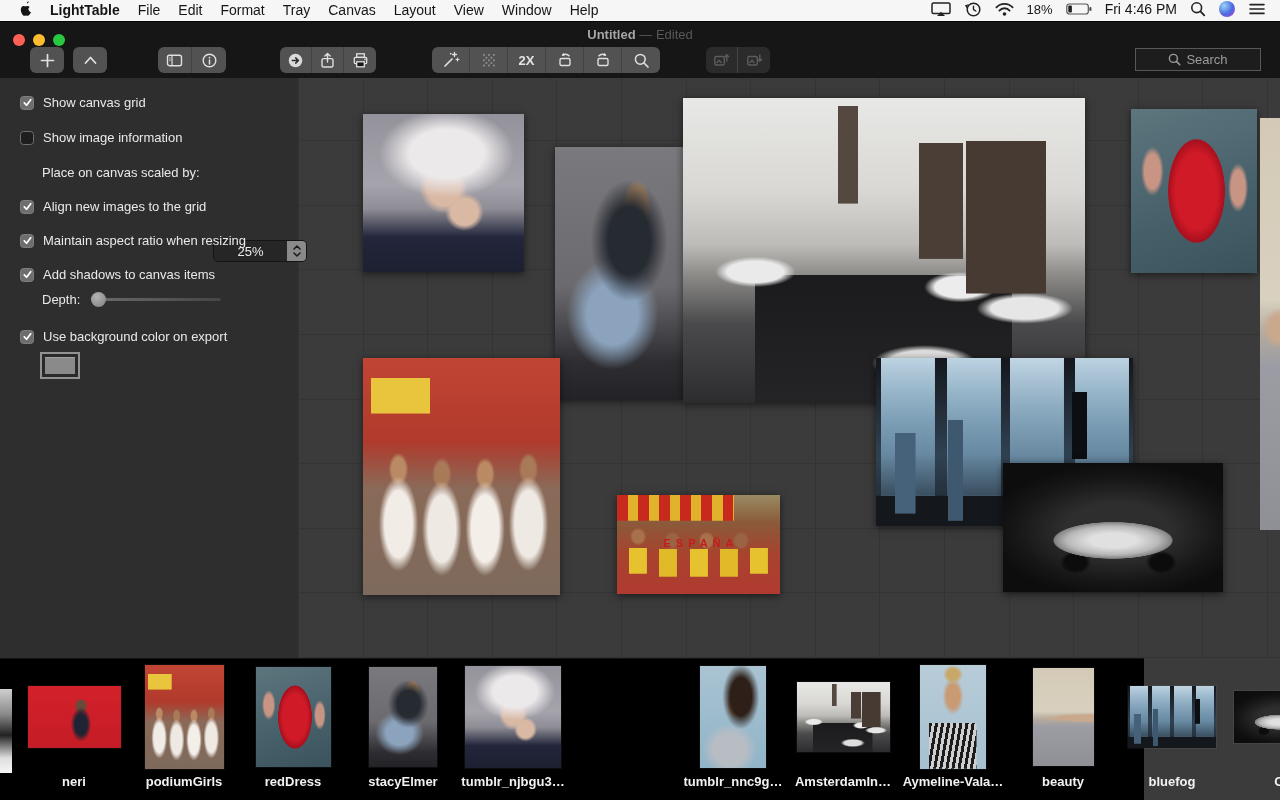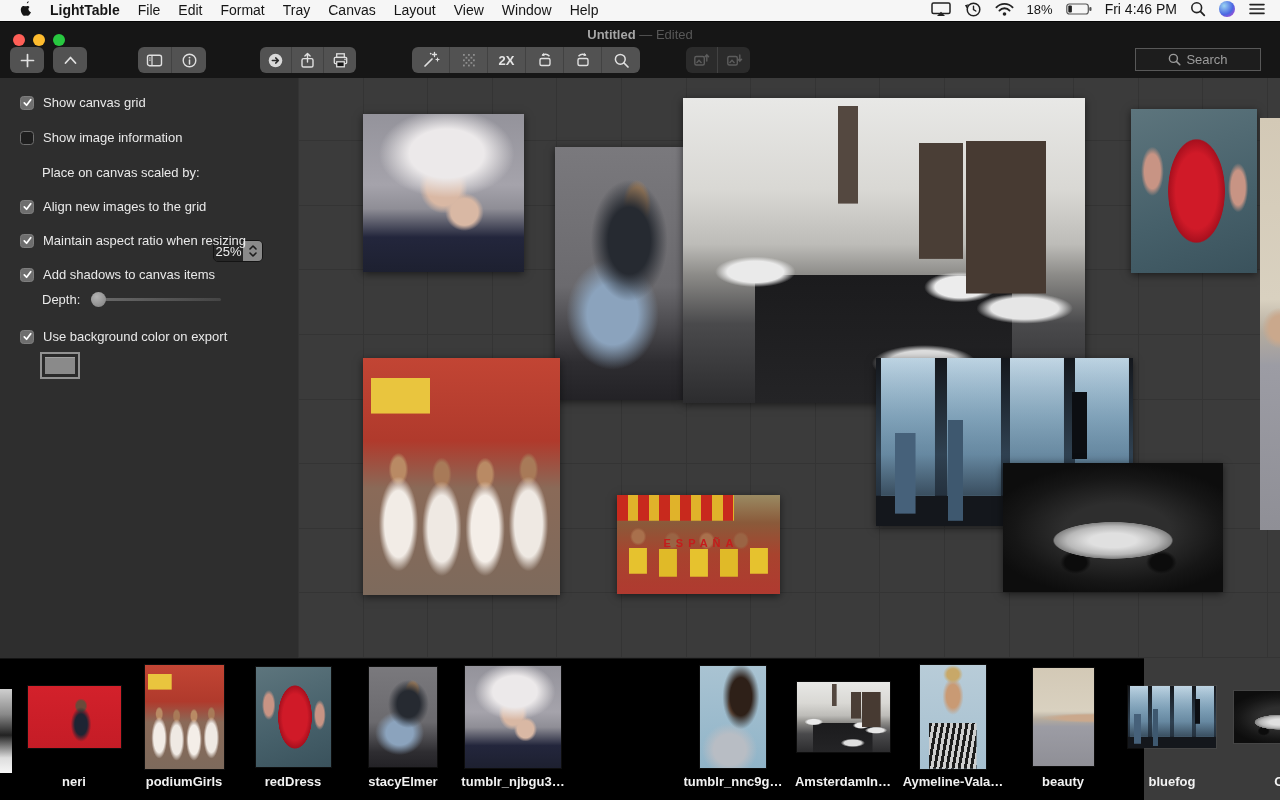--- a/index.html
+++ b/index.html
@@ -22,21 +22,21 @@
   .clock-text { font-size:14px; }
 
   
   .chrome { position:absolute; top:22px; left:0; right:0; height:56px; background:#161616; z-index:30; }
   .traffic { position:absolute; top:12px; left:13px; display:flex; gap:8px; }
   .light { width:12px; height:12px; border-radius:50%; }
   .win-title { position:absolute; top:5px; left:0; right:0; text-align:center;
     font-size:13px; color:#a6a6a6; font-weight:700; }
   .win-title .edited { color:#585858; font-weight:400; }
 
-  .tb-btn, .tb-group { position:absolute; top:25px; }
+  .tb-btn, .tb-group { position:absolute; top:25px;margin-left:20px; }
   .tb-btn { width:34px; height:26px; background:#525252; border-radius:6px;
     display:flex; align-items:center; justify-content:center; }
   .tb-group { display:flex; border-radius:6px; overflow:hidden; background:#525252; height:26px; }
   .tb-seg { width:34px; height:26px; display:flex; align-items:center; justify-content:center;
     border-right:1px solid #424242; }
   .tb-seg:last-child { border-right:none; }
   .tb-seg.wide { width:38px; }
   .tb-group.disabled { background:#2b2b2b; }
   .zoom-text { font-size:13px; font-weight:700; color:#e4e4e4; }
   .tb-search { position:absolute; top:26px; left:1135px; width:126px; height:23px;
@@ -46,21 +46,21 @@
 
   
   .sidebar { position:absolute; top:78px; left:0; width:298px; height:580px; background:#2e2e2e; z-index:20; }
   .opt { position:absolute; left:20px; display:flex; align-items:center; gap:9px;
     color:#e9e9e9; font-size:13px; white-space:nowrap; }
   .opt.indent { left:42px; }
   .cb { width:14px; height:14px; border-radius:3.5px; flex:0 0 auto;
     display:flex; align-items:center; justify-content:center; }
   .cb.checked { background:#6e6e6e; border:1px solid #7e7e7e; }
   .cb.unchecked { background:#1e1e1e; border:1.5px solid #6f6f6f; }
-  .popup { position:absolute; left:213px; top:162px; width:50px; height:22px; border-radius:5px;
+  .popup { position:absolute; left:213px; top:162px; width:94px; height:22px; border-radius:5px;
     overflow:hidden; display:flex; border:1px solid #141414; }
   .popup-val { flex:1; background:#262626; color:#ececec; font-size:13px;
     display:flex; align-items:center; justify-content:center; }
   .popup-step { width:19px; background:#8a8a8a; display:flex; align-items:center; justify-content:center; }
   .slider { position:relative; width:130px; height:15px; margin-left:2px; }
   .slider-track { position:absolute; top:6px; left:0; right:0; height:3px; border-radius:2px;
     background:linear-gradient(90deg,#6b6b6b,#454545); }
   .slider-knob { position:absolute; top:0; left:0; width:15px; height:15px; border-radius:50%;
     background:radial-gradient(circle at 38% 32%, #b4b4b4, #8e8e8e 70%, #767676); }
   .color-well { position:absolute; left:40px; top:274px; width:40px; height:27px;

